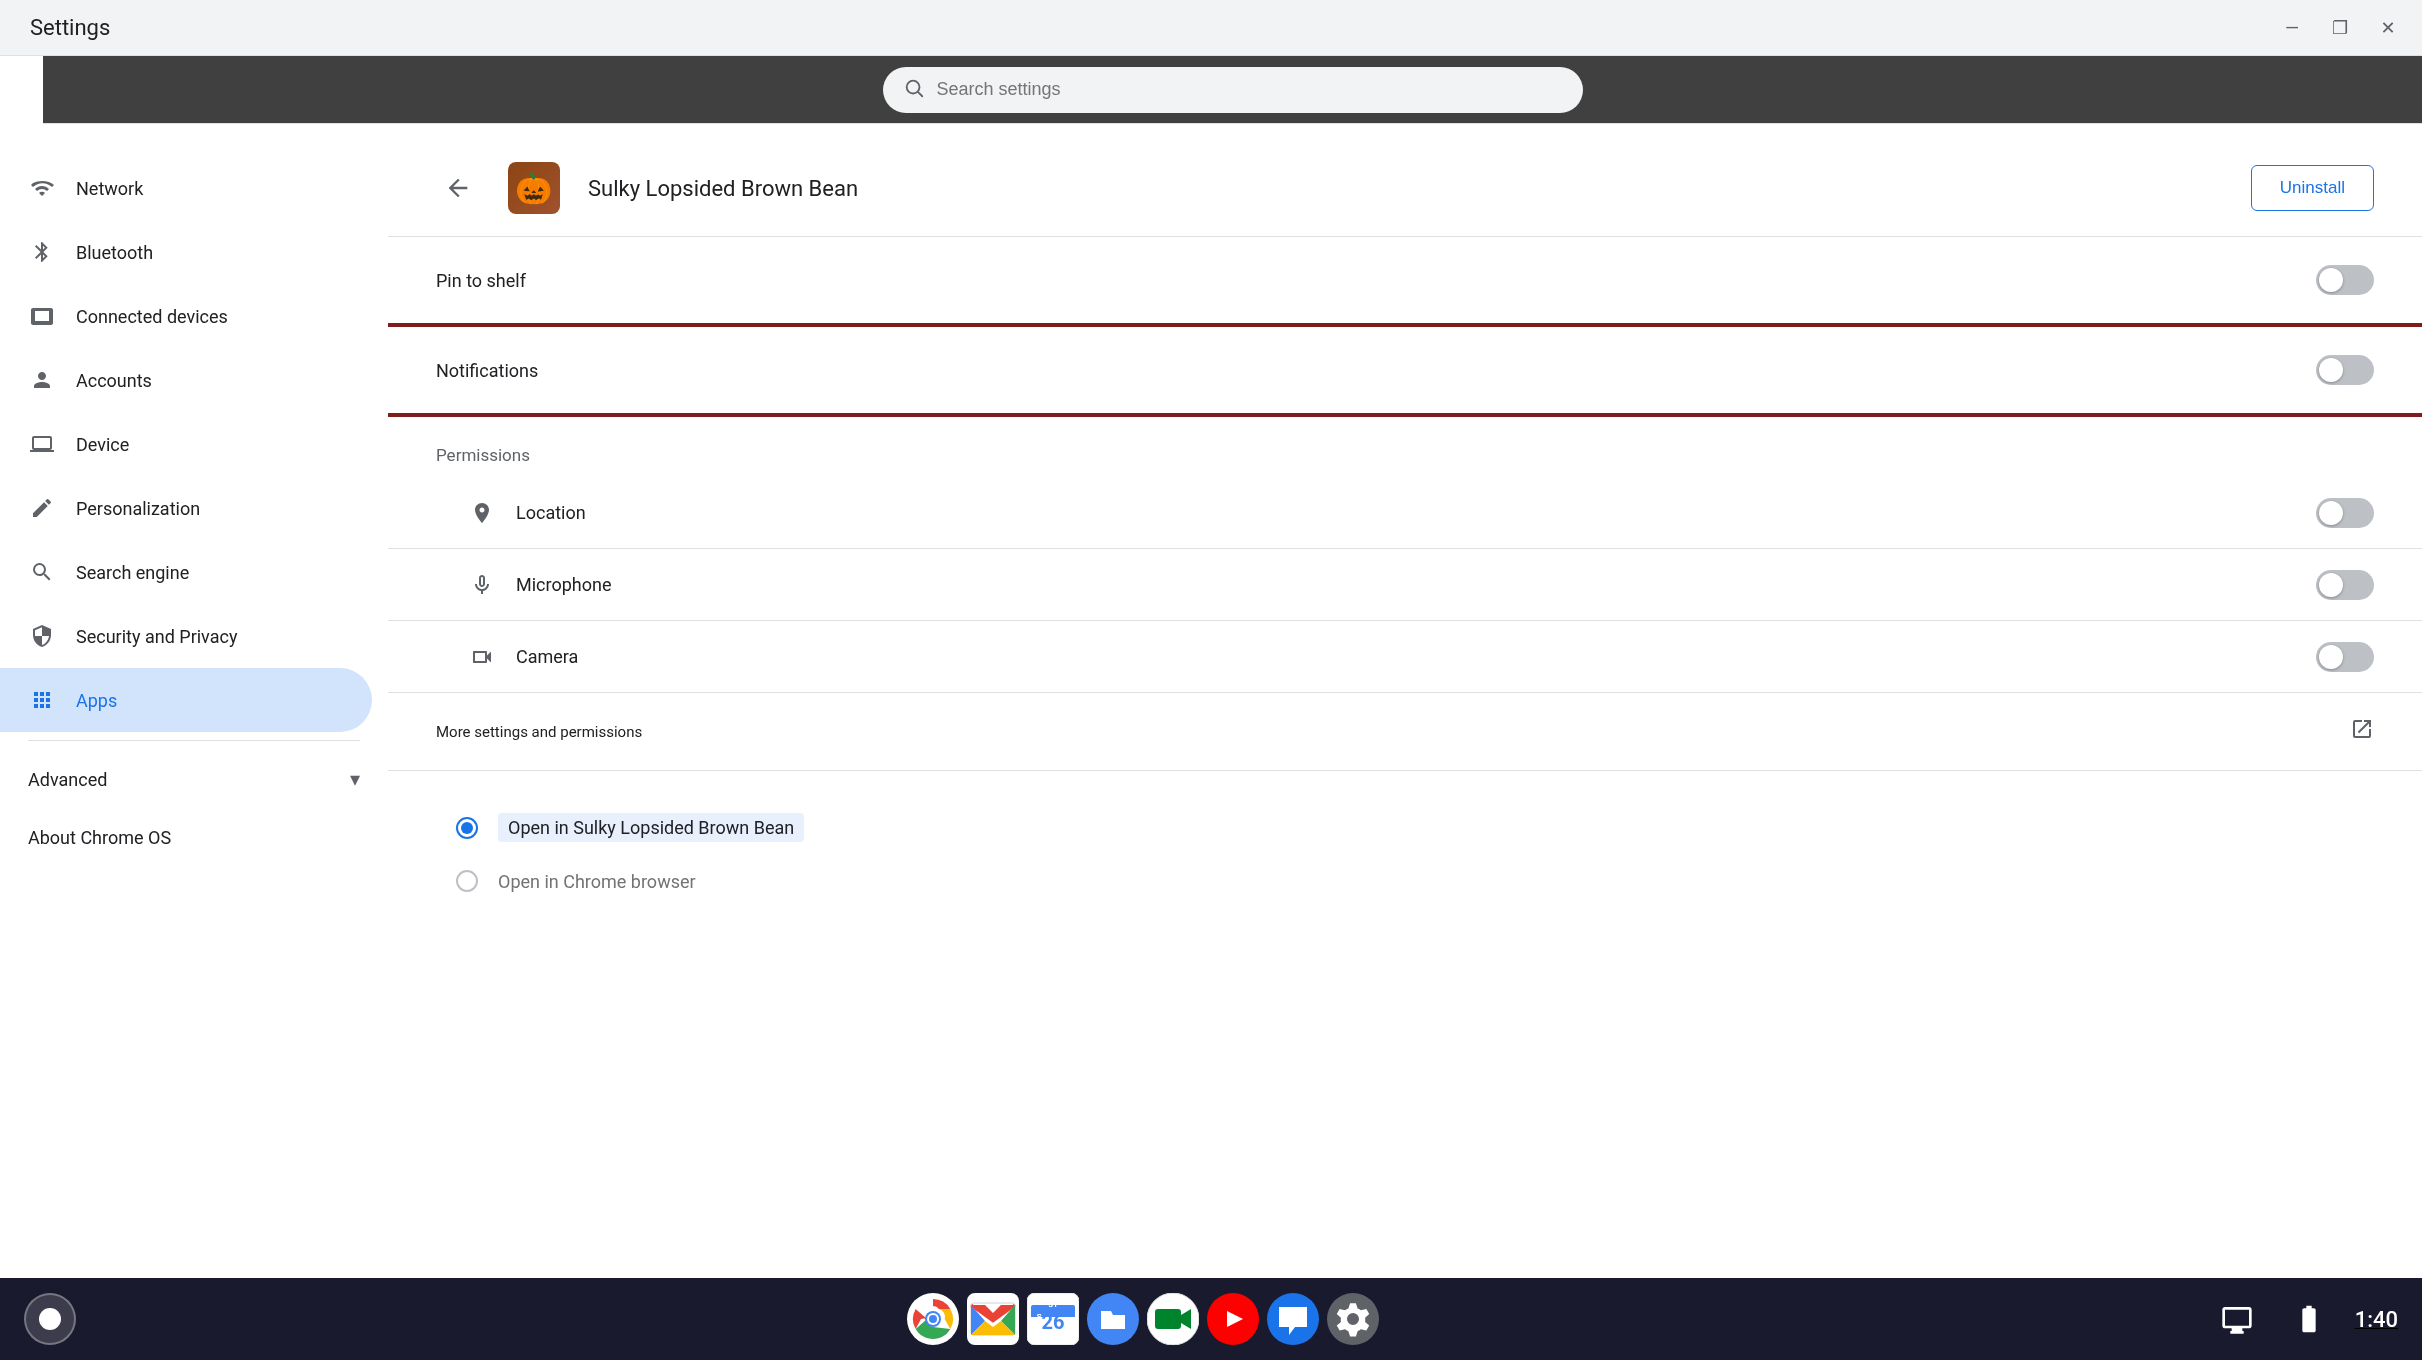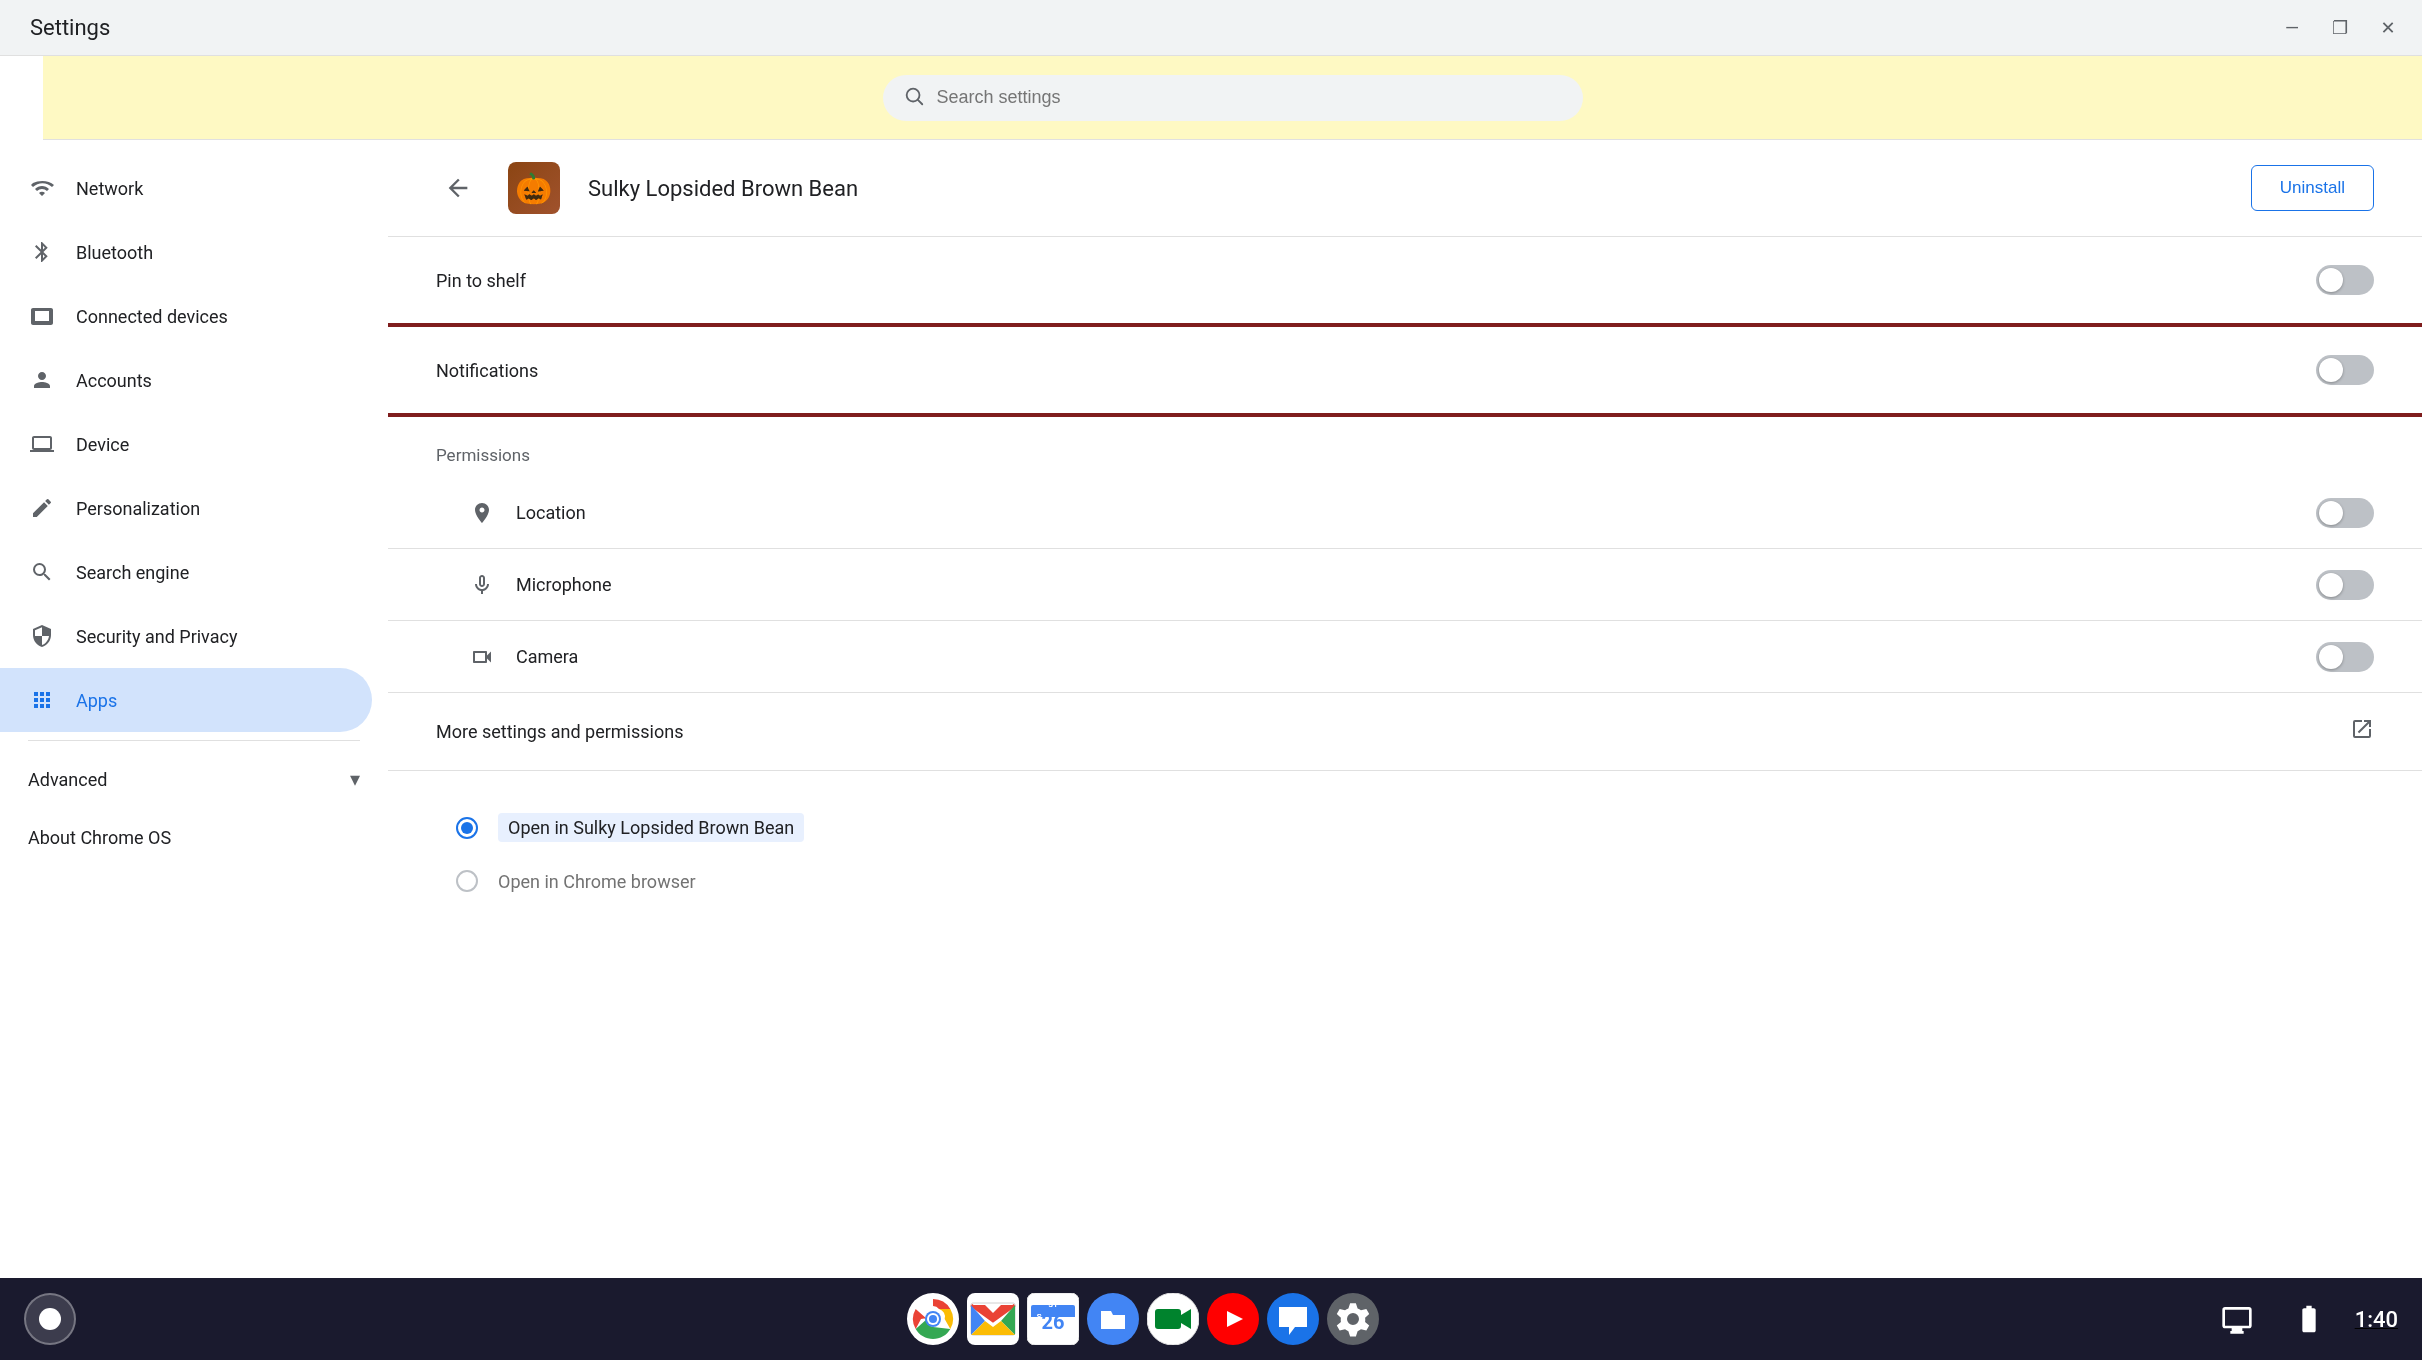--- a/index.html
+++ b/index.html
@@ -34,22 +34,22 @@
       cursor: pointer;
       font-size: 18px;
       color: #5f6368;
       border-radius: 50%;
     }
 
     
     .search-bar-container {
       position: absolute;
       top: 56px; left: 0; right: 0;
-      height: 84px;
-      background: #fef9c3;
+      height: 68px;
+      background: #404040;
       display: flex;
       align-items: center;
       justify-content: center;
       border-bottom: 1px solid #e0e0e0;
       margin-left: 43px;
     }
     .search-bar {
       display: flex;
       align-items: center;
       background: #f1f3f4;
@@ -241,21 +241,21 @@
     
     .more-settings-row {
       display: flex;
       align-items: center;
       padding: 24px 48px;
       border-bottom: 1px solid #e0e0e0;
       justify-content: space-between;
       cursor: pointer;
     }
     .more-settings-label {
-      font-size: 18px;
+      font-size: 15px;
       color: #202124;
     }
     .external-icon {
       color: #5f6368;
       font-size: 22px;
     }
 
     
     .opening-section {
       padding: 28px 48px;

